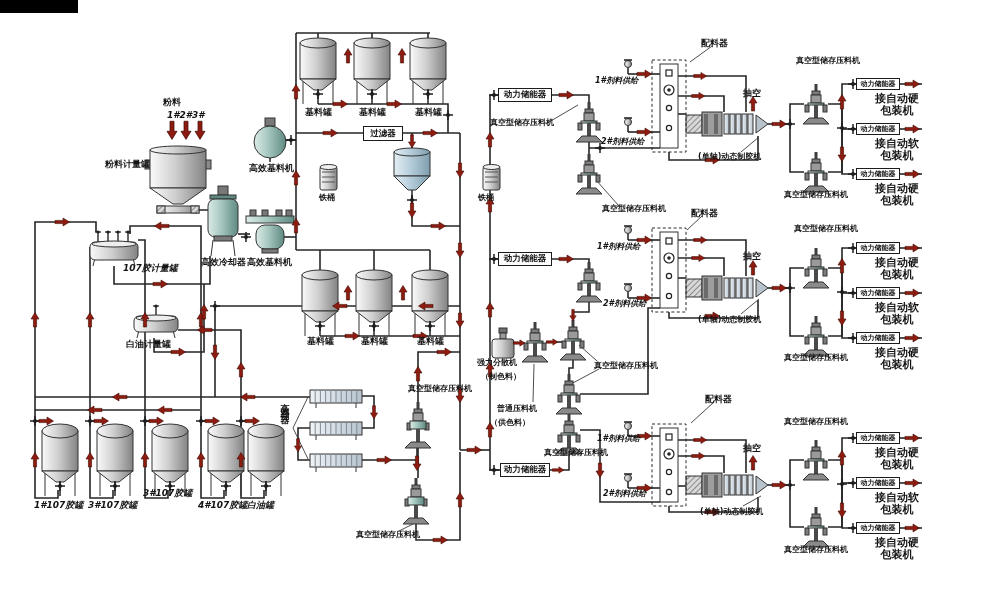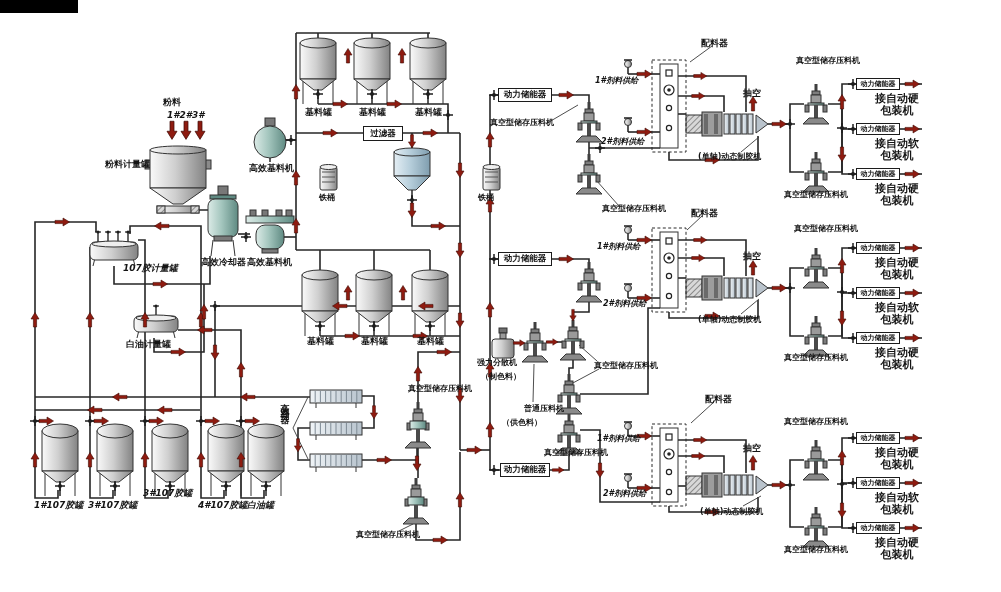--- a/index.html
+++ b/index.html
@@ -891,22 +891,22 @@
       <div class="lbl sm" style="left: 796px; top: 56px;">真空型储存压料机</div>
       <div class="lbl sm" style="left: 784px; top: 190px;">真空型储存压料机</div>
       <div class="lbl sm" style="left: 794px; top: 224px;">真空型储存压料机</div>
       <div class="lbl sm" style="left: 784px; top: 353px;">真空型储存压料机</div>
       <div class="lbl sm" style="left: 594px; top: 361px;">真空型储存压料机</div>
       <div class="lbl sm" style="left: 544px; top: 448px;">真空型储存压料机</div>
       <div class="lbl sm" style="left: 784px; top: 417px;">真空型储存压料机</div>
       <div class="lbl sm" style="left: 784px; top: 545px;">真空型储存压料机</div>
       <div class="lbl sm" style="left: 477px; top: 358px;">强力分散机</div>
       <div class="lbl sm" style="left: 481px; top: 372px;">（制色料）</div>
-      <div class="lbl sm" style="left: 524px; top: 404px;">普通压料机</div>
-      <div class="lbl sm" style="left: 502px; top: 418px;">（供色料）</div>
+      <div class="lbl sm" style="left: 497px; top: 404px;">普通压料机</div>
+      <div class="lbl sm" style="left: 490px; top: 418px;">（供色料）</div>
       <div class="lbl" style="left: 701px; top: 38px;">配料器</div>
       <div class="lbl" style="left: 691px; top: 208px;">配料器</div>
       <div class="lbl" style="left: 705px; top: 394px;">配料器</div>
       <div class="lbl sm it" style="left: 595px; top: 76px;">1#剂料供给</div>
       <div class="lbl sm it" style="left: 597px; top: 242px;">1#剂料供给</div>
       <div class="lbl sm it" style="left: 597px; top: 434px;">1#剂料供给</div>
       <div class="lbl sm it" style="left: 601px; top: 137px;">2#剂料供给</div>
       <div class="lbl sm it" style="left: 603px; top: 299px;">2#剂料供给</div>
       <div class="lbl sm it" style="left: 603px; top: 489px;">2#剂料供给</div>
       <div class="lbl" style="left: 743px; top: 88px;">抽空</div>

